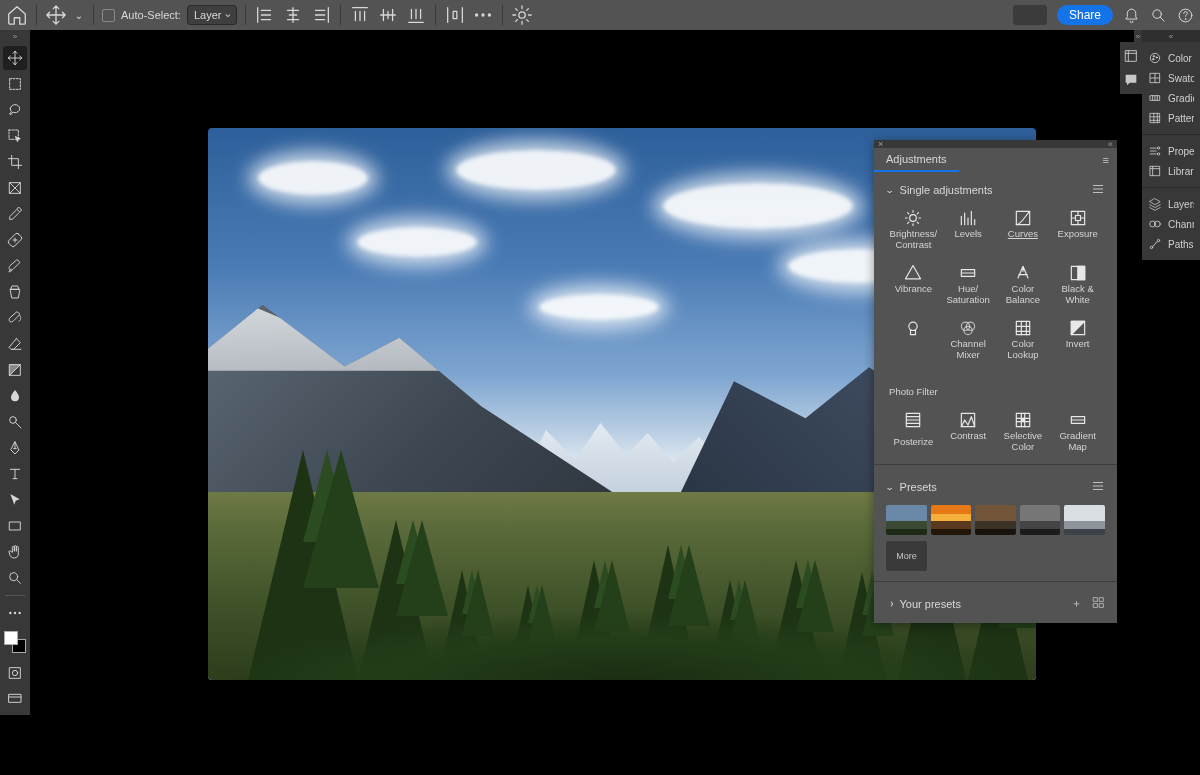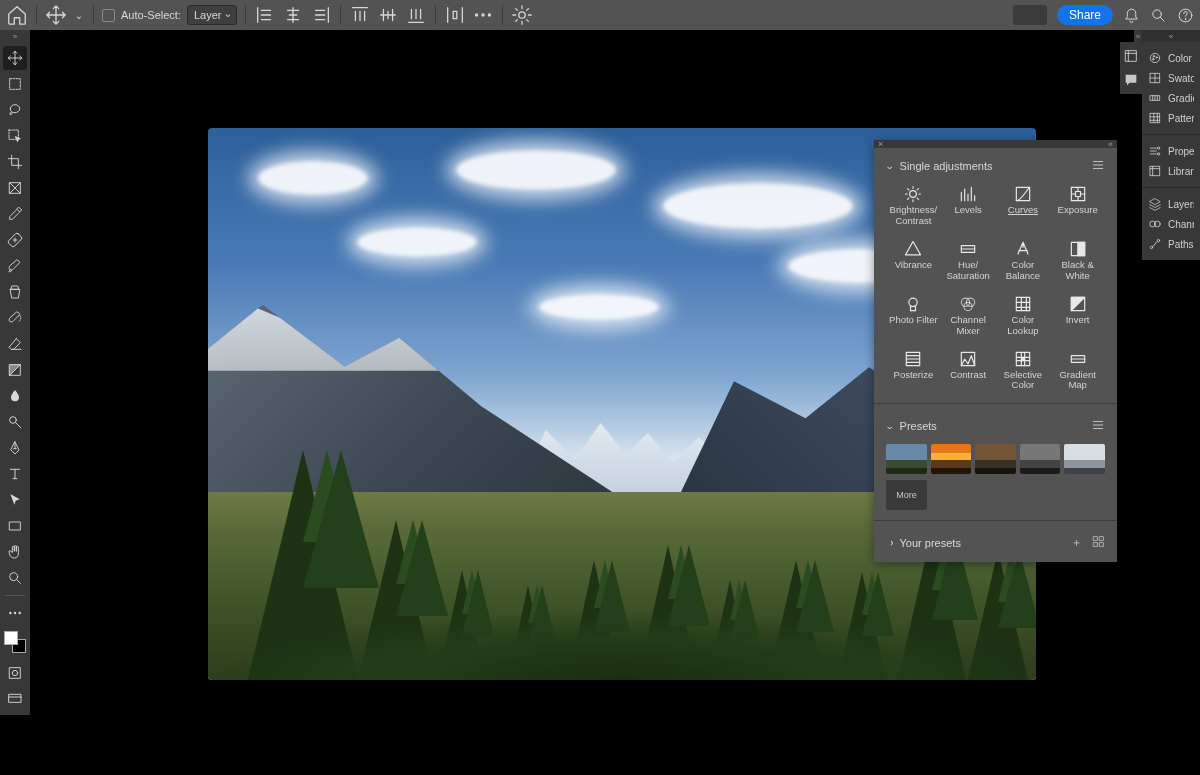--- a/index.html
+++ b/index.html
@@ -352,20 +352,24 @@
 
     <div class="tree" style="left:0;width:100%;height:70px"></div>
   </div>
 </div>
 
 <div class="adj-panel">
   <div class="adj-top">
     <span class="x">×</span>
     <span class="d">«</span>
   </div>
+  <div class="adj-tab">
+    <div class="tab">Adjustments</div>
+    <span class="menu">≡</span>
+  </div>
 
   <div class="adj-section">
     <div class="adj-head">
       <span class="t">
           <span class="adj-caret">⌄</span>
           <span>Single adjustments</span>
         </span>
       <span><svg width="14" height="14" viewBox="0 0 24 24">
             <path d="M4 6h16M4 12h16M4 18h16"></path>
           </svg></span>
@@ -446,21 +450,21 @@
           <span class="lbl" style="white-space: pre-line;">Black &amp;
 White</span>
         </div>
         <div class="adj-item">
           <span class="ic">
             <svg viewBox="0 0 24 24">
               <circle cx="12" cy="10" r="5"></circle>
               <rect x="9" y="15" width="6" height="5"></rect>
             </svg>
           </span>
-          <span class="lbl" style="white-space: pre-line;">Photo Filter</span>
+          <span class="lbl" style="white-space: pre-line; margin-top: 48px;">Photo Filter</span>
         </div>
         <div class="adj-item">
           <span class="ic">
             <svg viewBox="0 0 24 24">
               <circle cx="9" cy="10" r="5" opacity=".7"></circle>
               <circle cx="15" cy="10" r="5" opacity=".7"></circle>
               <circle cx="12" cy="15" r="5" opacity=".7"></circle>
             </svg>
           </span>
           <span class="lbl" style="white-space: pre-line;">Channel
@@ -485,21 +489,21 @@
           </span>
           <span class="lbl" style="white-space: pre-line;">Invert</span>
         </div>
         <div class="adj-item">
           <span class="ic">
             <svg viewBox="0 0 24 24">
               <rect x="4" y="4" width="16" height="16"></rect>
               <path d="M4 8h16M4 12h16M4 16h16"></path>
             </svg>
           </span>
-          <span class="lbl" style="white-space: pre-line;">Posterize</span>
+          <span class="lbl" style="white-space: pre-line; margin-top: 6px;">Posterize</span>
         </div>
         <div class="adj-item">
           <span class="ic">
             <svg viewBox="0 0 24 24">
               <rect x="4" y="4" width="16" height="16"></rect>
               <path d="M4 20l4-8 4 6 4-10 4 12"></path>
             </svg>
           </span>
           <span class="lbl" style="white-space: pre-line;">Contrast</span>
         </div>

